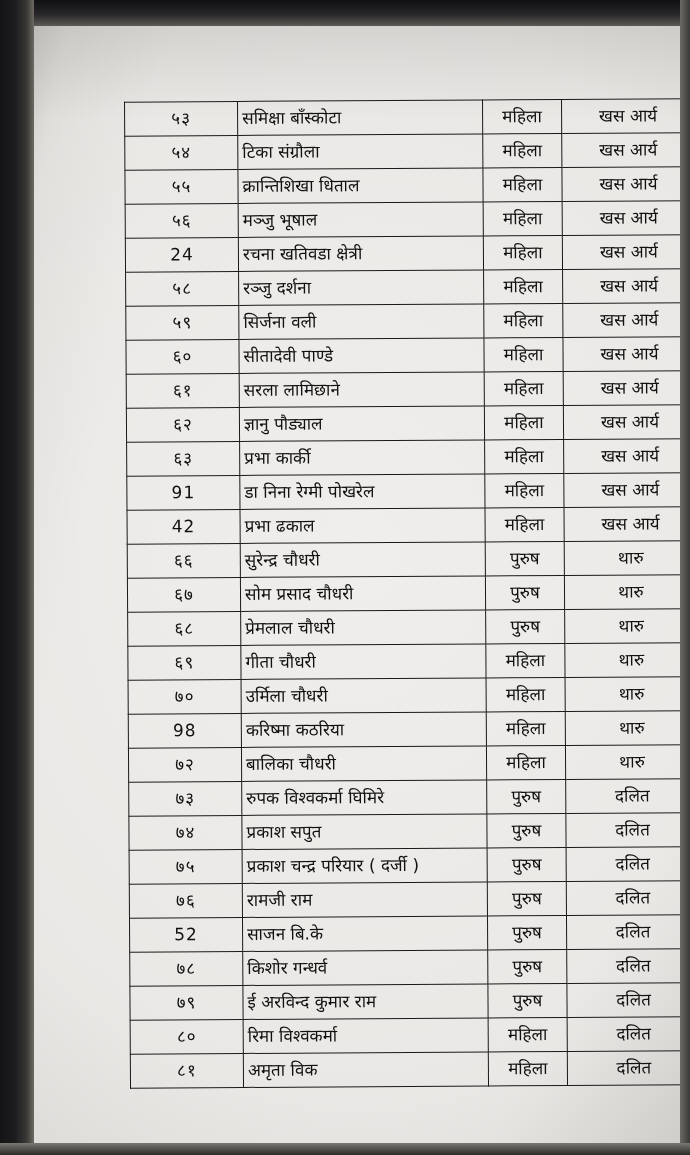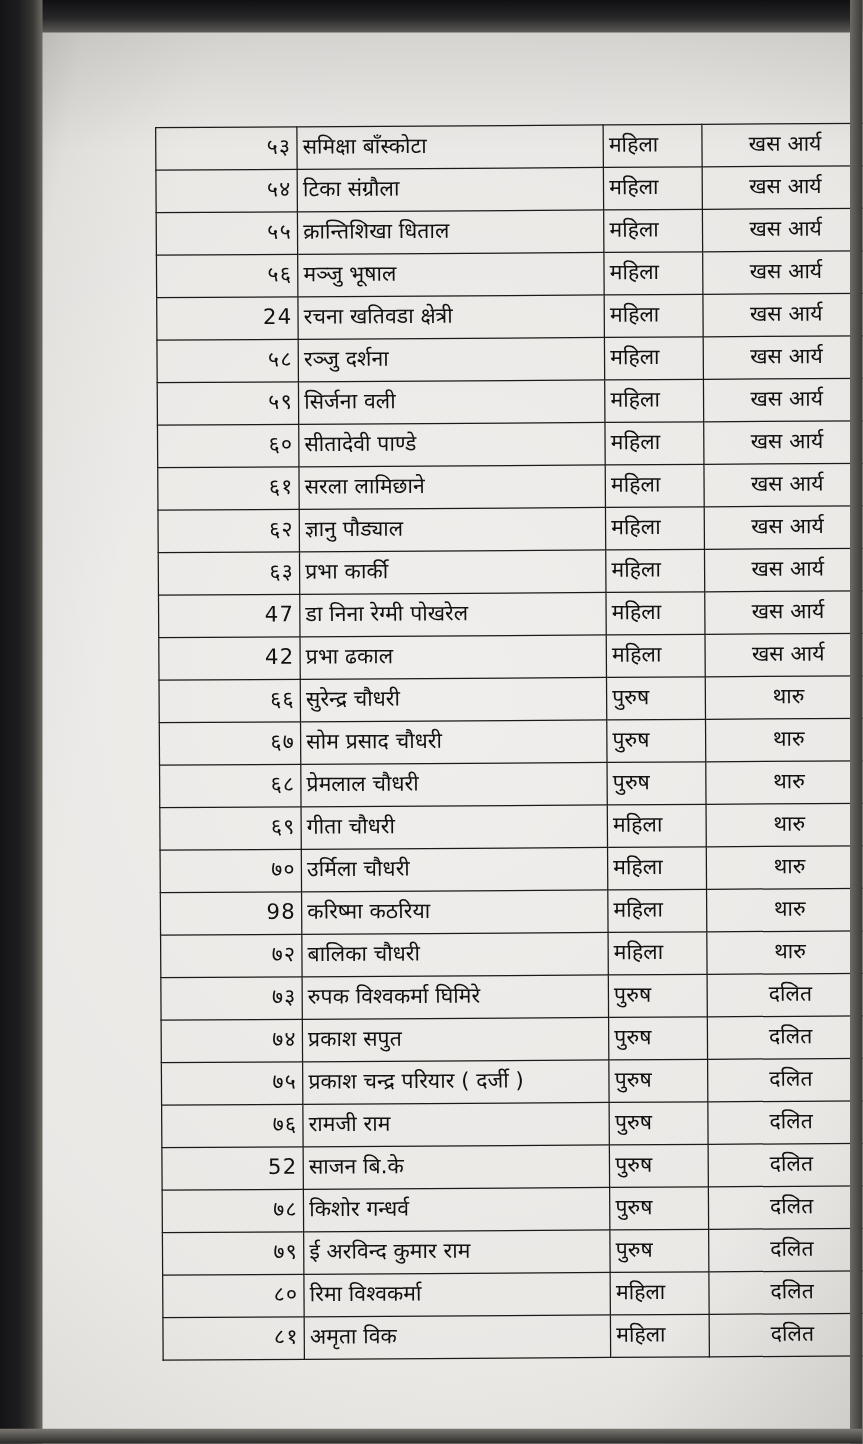--- a/index.html
+++ b/index.html
@@ -90,31 +90,31 @@
     height: 33px;
     padding: 0 4px;
     font-size: 17px;
     color: #111;
     font-family: "DejaVu Sans", "Liberation Sans", sans-serif;
     line-height: 1.15;
     vertical-align: middle;
   }
   td.c-sn {
     width: 104px;
-    text-align: right;
+    text-align: center;
     letter-spacing: 1px;
   }
   td.c-name {
     width: 236px;
     text-align: left;
     padding-left: 10px;
   }
   td.c-gender {
     width: 70px;
-    text-align: left;
+    text-align: center;
   }
   td.c-cluster {
     width: 124px;
     text-align: center;
   }
 
   
   .skewer {
     transform: rotate(-0.35deg);
     transform-origin: 50% 0%;
@@ -191,21 +191,21 @@
               <td class="c-gender">महिला</td>
               <td class="c-cluster">खस आर्य</td>
             </tr>
             <tr>
               <td class="c-sn">६३</td>
               <td class="c-name">प्रभा कार्की</td>
               <td class="c-gender">महिला</td>
               <td class="c-cluster">खस आर्य</td>
             </tr>
             <tr>
-              <td class="c-sn">47</td>
+              <td class="c-sn">91</td>
               <td class="c-name">डा निना रेग्मी पोखरेल</td>
               <td class="c-gender">महिला</td>
               <td class="c-cluster">खस आर्य</td>
             </tr>
             <tr>
               <td class="c-sn">42</td>
               <td class="c-name">प्रभा ढकाल</td>
               <td class="c-gender">महिला</td>
               <td class="c-cluster">खस आर्य</td>
             </tr>

